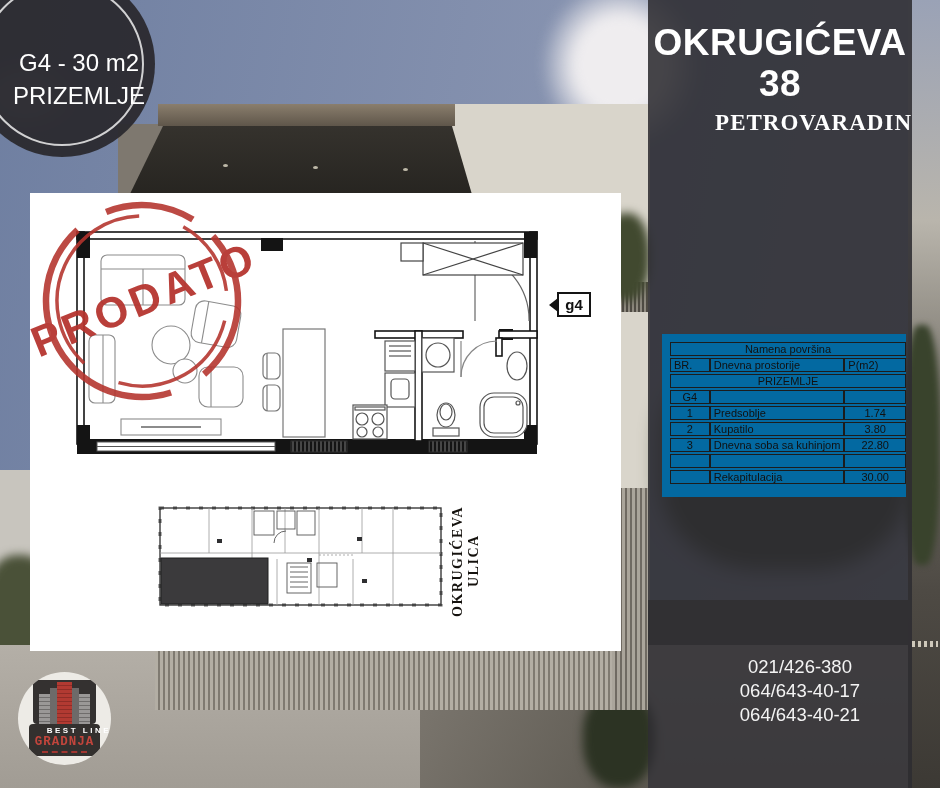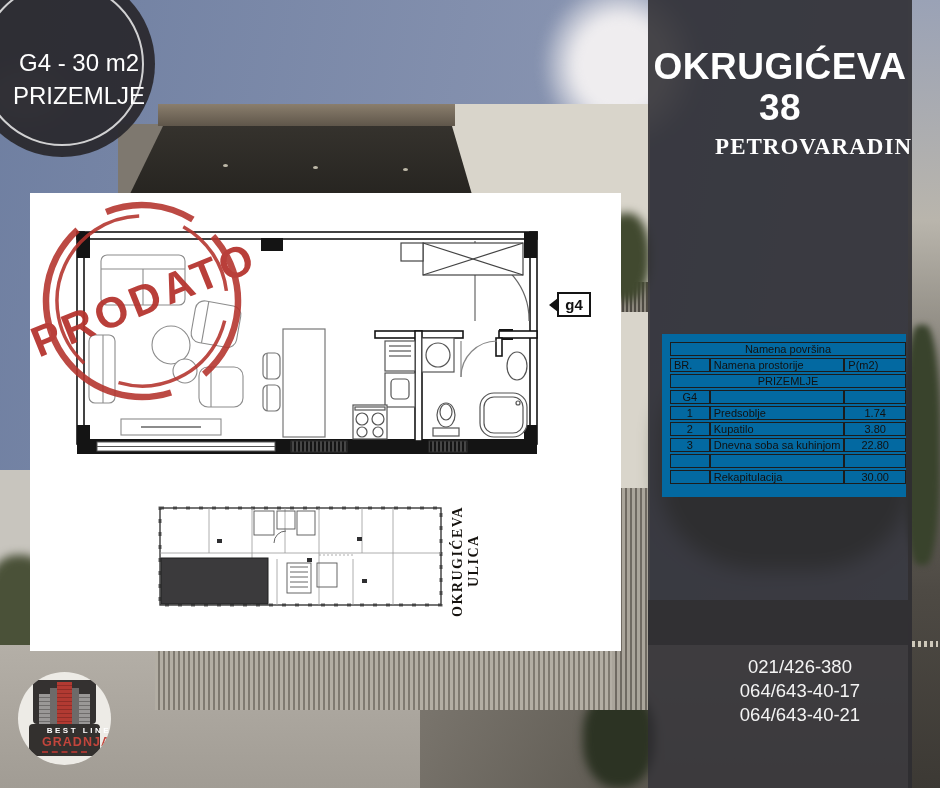--- a/index.html
+++ b/index.html
@@ -59,21 +59,21 @@
       letter-spacing:4px;color:#b5342e;}
 
   
   .badge{left:-31px;top:-29px;width:186px;height:186px;border-radius:50%;background:rgba(44,43,48,.96);}
   .badge::after{content:"";position:absolute;inset:11px;border:2px solid rgba(255,255,255,.78);border-radius:50%;}
   .badge-text{left:-2px;top:46px;width:162px;text-align:center;color:#fff;font-weight:300;}
   .badge-text div{font-size:24px;line-height:33px;}
 
   
   .panel{left:648px;top:0;width:264px;height:788px;background:rgba(45,44,49,.88);color:#fff;}
-  .panel-title{margin-top:46px;text-align:center;font-size:37px;font-weight:bold;line-height:41px;letter-spacing:.5px;}
+  .panel-title{margin-top:22px;text-align:center;font-size:37px;font-weight:bold;line-height:41px;letter-spacing:.5px;}
   .panel-sub{margin-top:6px;text-align:right;font-size:23px;font-weight:bold;letter-spacing:1px;font-family:Liberation Serif, serif;}
   .phones{position:absolute;left:0;top:655px;width:304px;text-align:center;
       font-size:18.5px;line-height:24px;color:#f4f4f4;}
   .website{position:absolute;left:0;top:743px;width:264px;text-align:center;font-size:19px;color:#f4f4f4;}
 
   
   .tablebox{position:absolute;left:14px;top:334px;width:244px;height:163px;background:#0369a1;padding:6px 0 0 8px;box-sizing:border-box;}
   table.area{border-collapse:separate;border-spacing:0 2px;color:#111;font-size:11px;}
   table.area td{border:1.5px solid #1c1c1c;height:12px;padding:0 3px;line-height:12px;white-space:nowrap;}
   td.c1{width:32px;text-align:center;margin-left:20px;}
@@ -85,22 +85,22 @@
   .logo{left:18px;top:672px;width:93px;height:93px;border-radius:50%;background:#edebe6;overflow:hidden;}
   .lg{position:absolute;}
   .lg-sil{left:15px;top:8px;width:63px;height:44px;background:#343130;border-radius:4px;}
   .lg-b1{left:21px;top:22px;width:13px;height:30px;background:repeating-linear-gradient(#9a9897 0 3px,#6f6d6c 3px 4px);}
   .lg-b2{left:59px;top:22px;width:13px;height:30px;background:repeating-linear-gradient(#9a9897 0 3px,#6f6d6c 3px 4px);}
   .lg-b3{left:32px;top:16px;width:9px;height:36px;background:#6d6a69;}
   .lg-b4{left:52px;top:16px;width:9px;height:36px;background:#6d6a69;}
   .lg-red{left:39px;top:10px;width:15px;height:42px;background:repeating-linear-gradient(#b23a32 0 3px,#8f2d27 3px 4px);}
   .lg-band{left:11px;top:52px;width:71px;height:32px;background:#33302e;border-radius:4px;}
   .lg-l1{left:0;top:54px;width:93px;text-align:right;color:#fff;font-size:8px;font-weight:bold;letter-spacing:2.5px;}
-  .lg-l2{left:12px;top:63px;width:93px;text-align:center;color:#c2453c;font-size:12.5px;font-weight:bold;letter-spacing:1px;
-         font-family:Liberation Sans, sans-serif;}
+  .lg-l2{left:0;top:63px;width:93px;text-align:center;color:#c2453c;font-size:12.5px;font-weight:bold;letter-spacing:1px;
+         font-family:Liberation Mono, monospace;}
   .lg-tag{left:24px;top:79px;width:45px;border-top:2px dashed #a03530;}
 </style>
 </head>
 <body>
 
 <div class="stage">
 
   <div class="abs sky"></div>
   <div class="abs cloud cloud-r"></div>
   <div class="abs cloud cloud-l"></div>
@@ -287,21 +287,21 @@
     <div class="panel-sub">PETROVARADIN</div>
 
     <div class="tablebox">
       <table class="area">
         <tbody>
             <tr>
               <td colspan="3" class="center">Namena površina</td>
             </tr>
         <tr>
           <td class="c1" style="text-align:left">BR.</td>
-          <td class="c2">Namena prostorije</td>
+          <td class="c2">Dnevna prostorije</td>
           <td class="c3" style="text-align:left">P(m2)</td>
         </tr>
         <tr>
               <td colspan="3" class="center">PRIZEMLJE</td>
             </tr>
         <tr>
           <td class="c1">G4</td>
           <td class="c2"></td>
           <td class="c3"></td>
         </tr>

